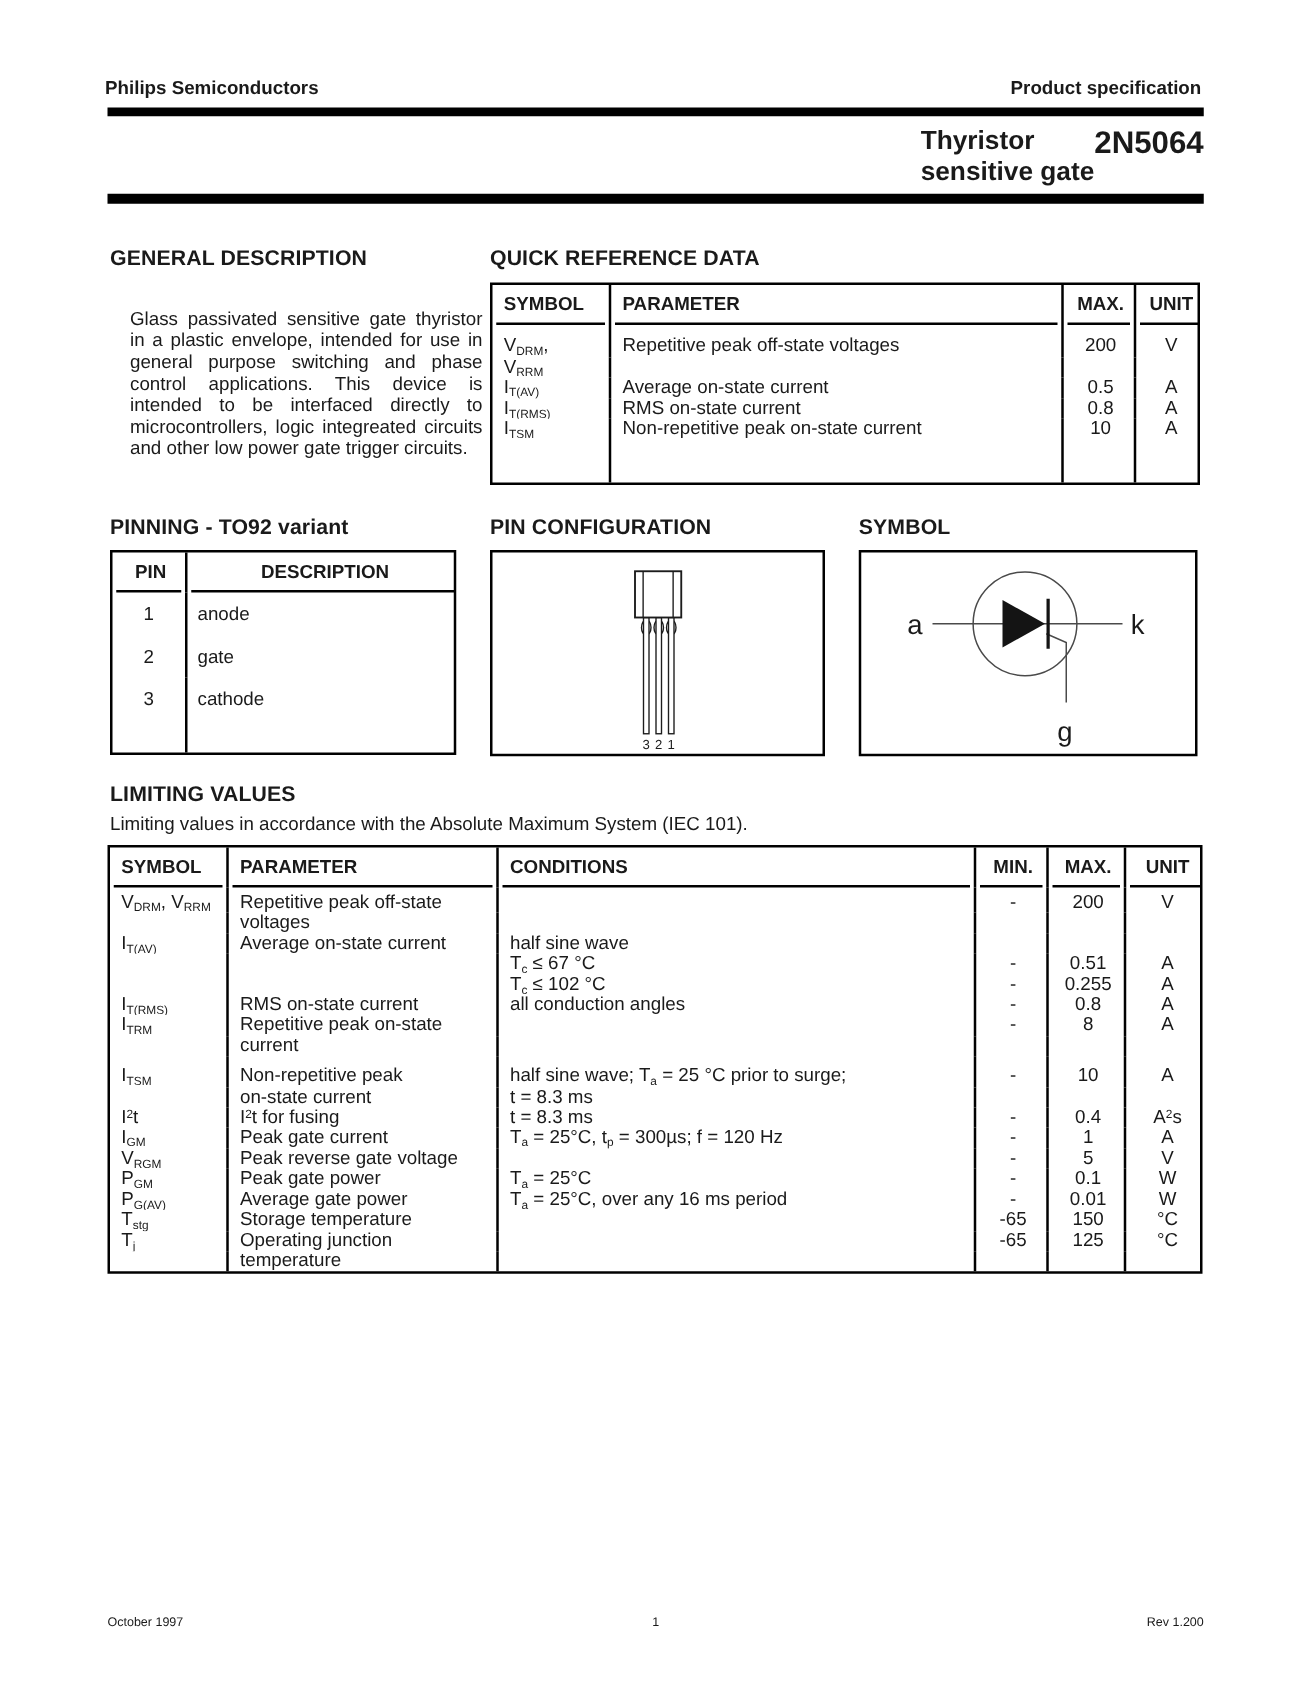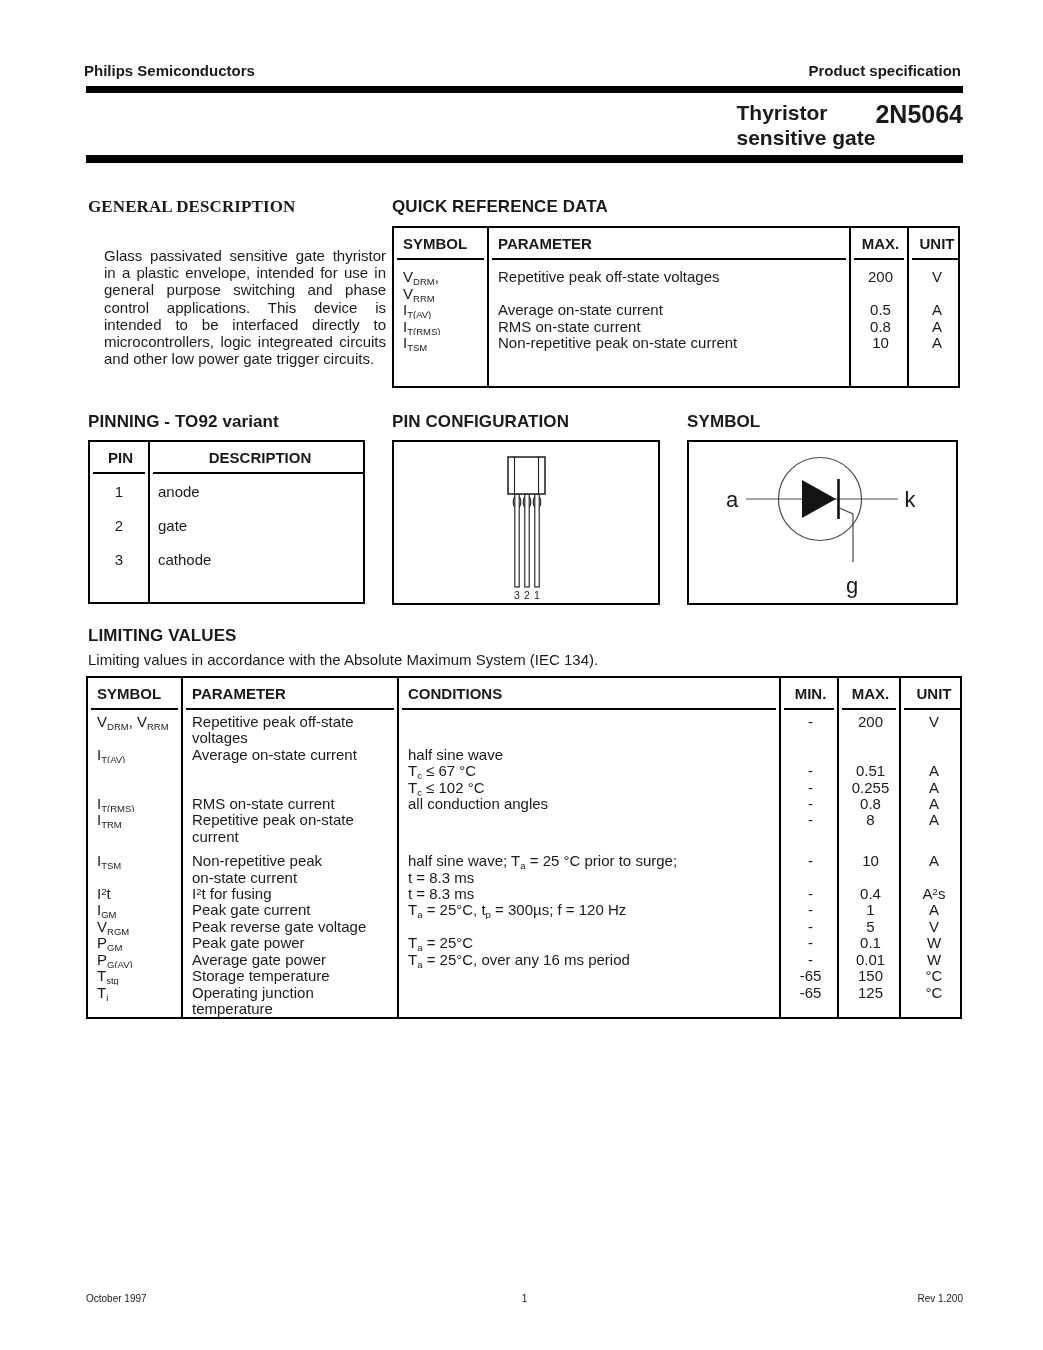--- a/index.html
+++ b/index.html
@@ -11,21 +11,21 @@
   
   .masthead{position:absolute;left:84px;width:877px;top:62px;display:flex;justify-content:space-between;font-weight:700;font-size:15px;}
   .rule{position:absolute;left:86px;width:877px;background:#000;}
   .bar1{top:86px;height:7px;}
   .bar2{top:155px;height:8px;}
   .titleblock{position:absolute;left:94px;width:869px;top:100px;display:flex;justify-content:flex-end;align-items:flex-start;}
   .doc-title{font-size:21px;font-weight:700;line-height:25px;}
   .part-no{font-size:25px;font-weight:700;}
   
   .sec{position:absolute;margin:0;font-size:17px;font-weight:700;letter-spacing:.1px;white-space:nowrap;}
-  .gd-h{left:88px;top:197px;font-family:Liberation Serif, serif;}
+  .gd-h{left:88px;top:197px;}
   .qrd-h{left:392px;top:197px;}
   .pin-h{left:88px;top:412px;}
   .pcfg-h{left:392px;top:412px;}
   .sym-h{left:687px;top:412px;}
   .lv-h{left:88px;top:626px;}
   .gd-body{position:absolute;left:88px;top:231px;width:282px;margin:16px;font-size:15px;line-height:17.2px;text-align:justify;}
   .lv-note{position:absolute;left:88px;top:651px;margin:0;font-size:15px;}
   
   .tbl,.box{position:absolute;border:2.5px solid #000;background:#fff;box-sizing:border-box;}
   .qrd{left:392px;top:226px;width:568px;}
@@ -204,21 +204,21 @@
       <line x1="149.5" y1="37" x2="149.5" y2="77" stroke="#141414" stroke-width="2.6"></line>
       <g font-size="22" fill="#1a1a1a" text-anchor="middle">
         <text x="43" y="65">a</text>
         <text x="221" y="65">k</text>
         <text x="163" y="151">g</text>
       </g>
     </svg>
   </div>
 
   <h2 class="sec lv-h">LIMITING VALUES</h2>
-  <p class="lv-note">Limiting values in accordance with the Absolute Maximum System (IEC 134).</p>
+  <p class="lv-note">Limiting values in accordance with the Absolute Maximum System (IEC 101).</p>
   <div class="tbl lv">
     <table>
       <colgroup>
           <col style="width:94px">
           <col style="width:216px">
           <col style="width:382px">
           <col style="width:58px">
           <col style="width:62px">
           <col style="width:64px">
         </colgroup>

